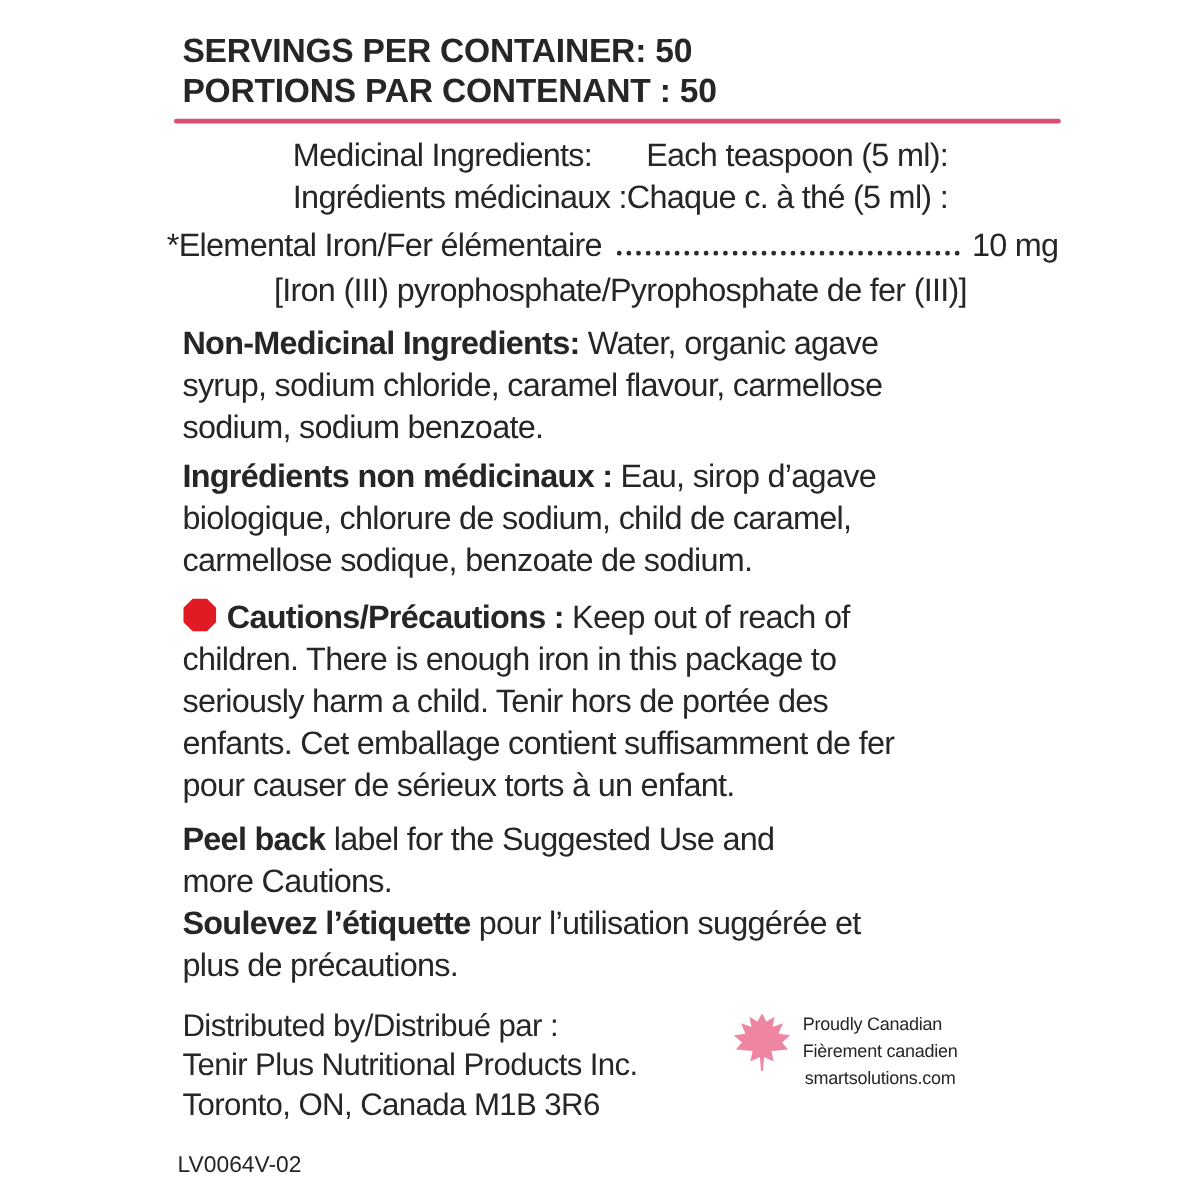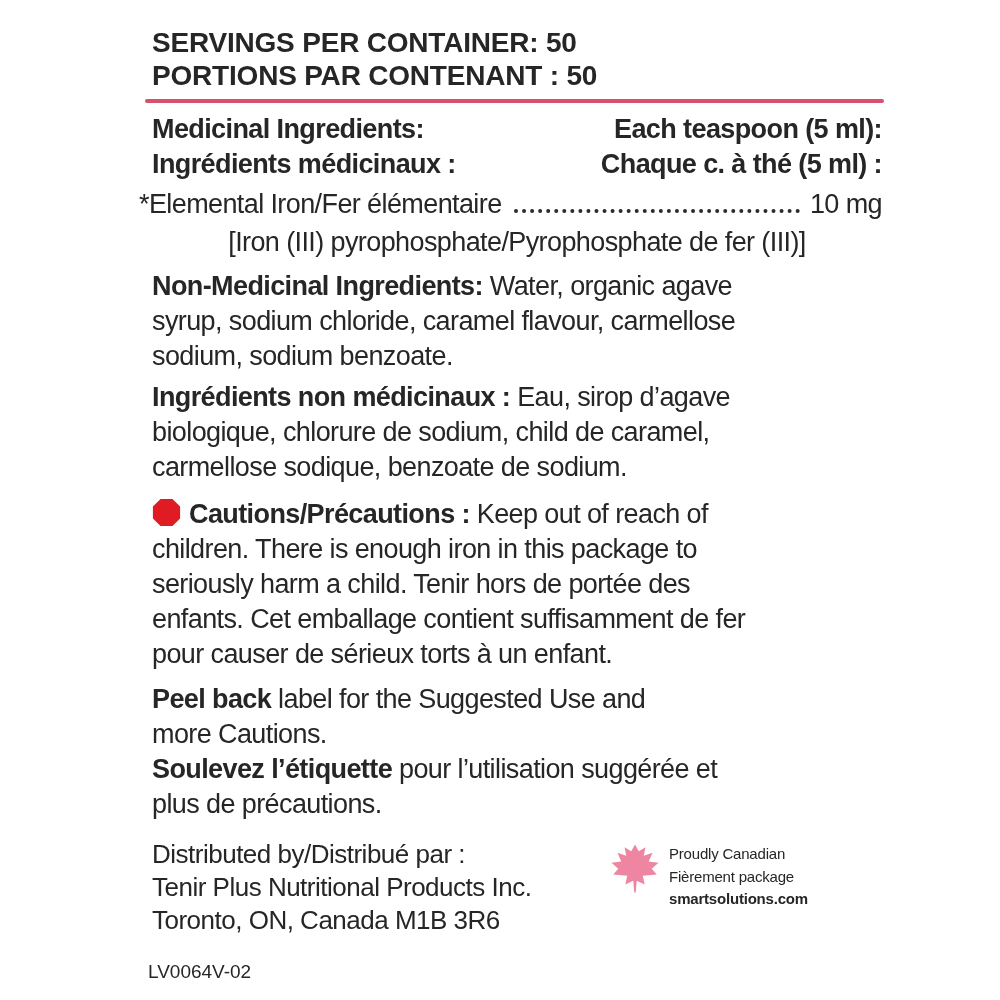--- a/index.html
+++ b/index.html
@@ -17,38 +17,38 @@
   }
   .caps-title {
     font-size:28px; font-weight:700; line-height:33px; letter-spacing:-0.2px;
   }
   .rule {
     height:4px; background:#d6506f; border-radius:2px;
     margin:7px 0 9px -7px; width:calc(100% + 9px);
   }
   .txt { font-size:27px; line-height:35px; letter-spacing:-0.6px; }
   .bold { font-weight:700; }
-  .medhead { display:flex; justify-content:space-between; font-weight:700; }
+  .medhead { display:flex; justify-content:center; font-weight:400; }
   .medhead .right { text-align:right; }
   .ironrow { display:flex; align-items:baseline; margin-top:5px; }
   .iron-name { white-space:nowrap; margin-left:-13px; }
   .leader { flex:1; border-bottom:4px dotted #2b2b2b; margin:0 10px 7px 12px; min-width:40px; }
   .iron-amount { white-space:nowrap; }
   .source-line { text-align:center; margin-top:3px; }
   .para-en { margin-top:9px; }
   .para-fr { margin-top:6px; }
   .cautions { margin-top:12px; }
   .octagon { display:inline-block; width:29px; height:29px; vertical-align:-4px; margin-right:8px; }
   .peel { margin-top:10px; }
   .bottom { display:flex; margin-top:16px; align-items:flex-start; }
   .dist { font-size:26px; line-height:33px; letter-spacing:-0.5px; flex:1; }
   .brand { display:flex; gap:9px; width:272px; margin-top:3px; }
   .maple { width:50px; height:56px; flex:none; }
   .brand-text { font-size:15px; line-height:22.5px; letter-spacing:-0.2px; padding-top:2px; }
-  .website { font-weight:700; }
+  .website { font-weight:400;text-align:center; }
   .code { font-size:19px; letter-spacing:0; margin-top:24px; margin-left:-4px; }
 </style>
 </head>
 <body>
 
 <div class="label">
 
   <div class="caps-title">
     <div>SERVINGS PER CONTAINER: 50</div>
     <div>PORTIONS PAR CONTENANT : 50</div>
@@ -97,21 +97,21 @@
       <div>Distributed by/Distribué par :</div>
       <div>Tenir Plus Nutritional Products Inc.</div>
       <div>Toronto, ON, Canada M1B 3R6</div>
     </div>
     <div class="brand">
       <svg class="maple" viewBox="0 0 100 100">
           <path fill="#ee86a1" d="M50 1 L57.5 14.5 L71 6.5 L67.5 23.5 L85 17.5 L77.5 35 L97 37.5 L83.5 49.5 L93.5 61 L65.5 63.5 L69.5 81 L53.5 73.5 L51.5 97 L48.5 97 L46.5 73.5 L30.5 81 L34.5 63.5 L6.5 61 L16.5 49.5 L3 37.5 L22.5 35 L15 17.5 L32.5 23.5 L29 6.5 L42.5 14.5 Z"></path>
         </svg>
       <div class="brand-text">
         <div>Proudly Canadian</div>
-        <div>Fièrement package</div>
+        <div>Fièrement canadien</div>
         <div class="website">smartsolutions.com</div>
       </div>
     </div>
   </div>
 
   <div class="code">LV0064V-02</div>
 
 </div>
 
 </body></html>

